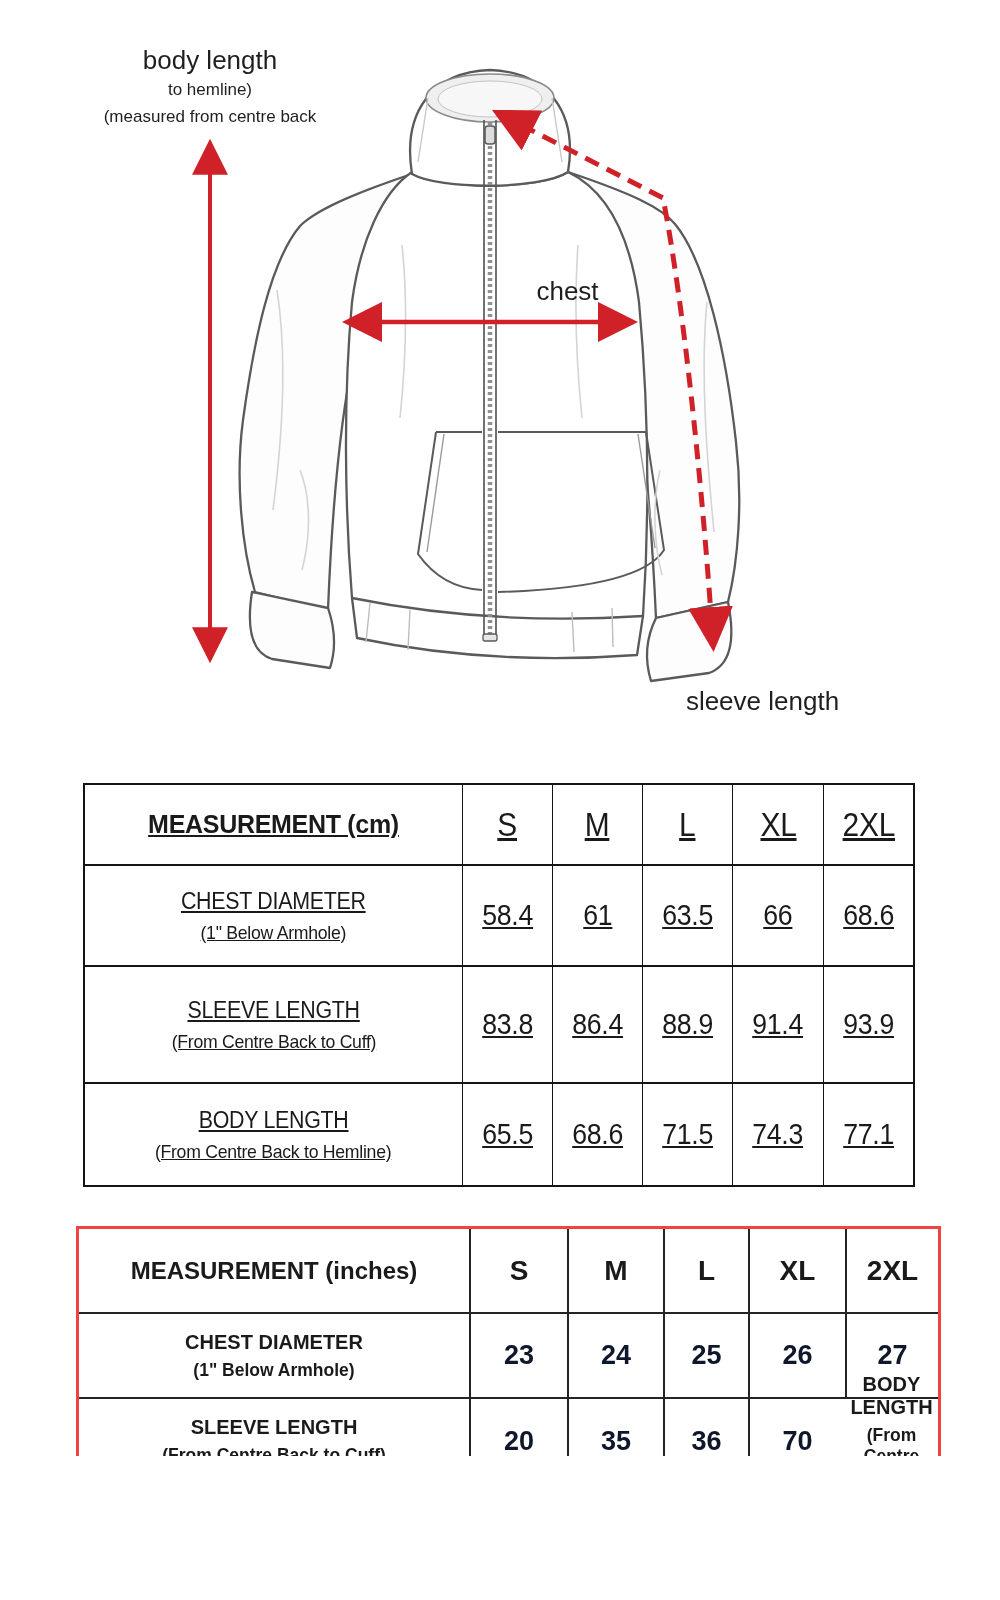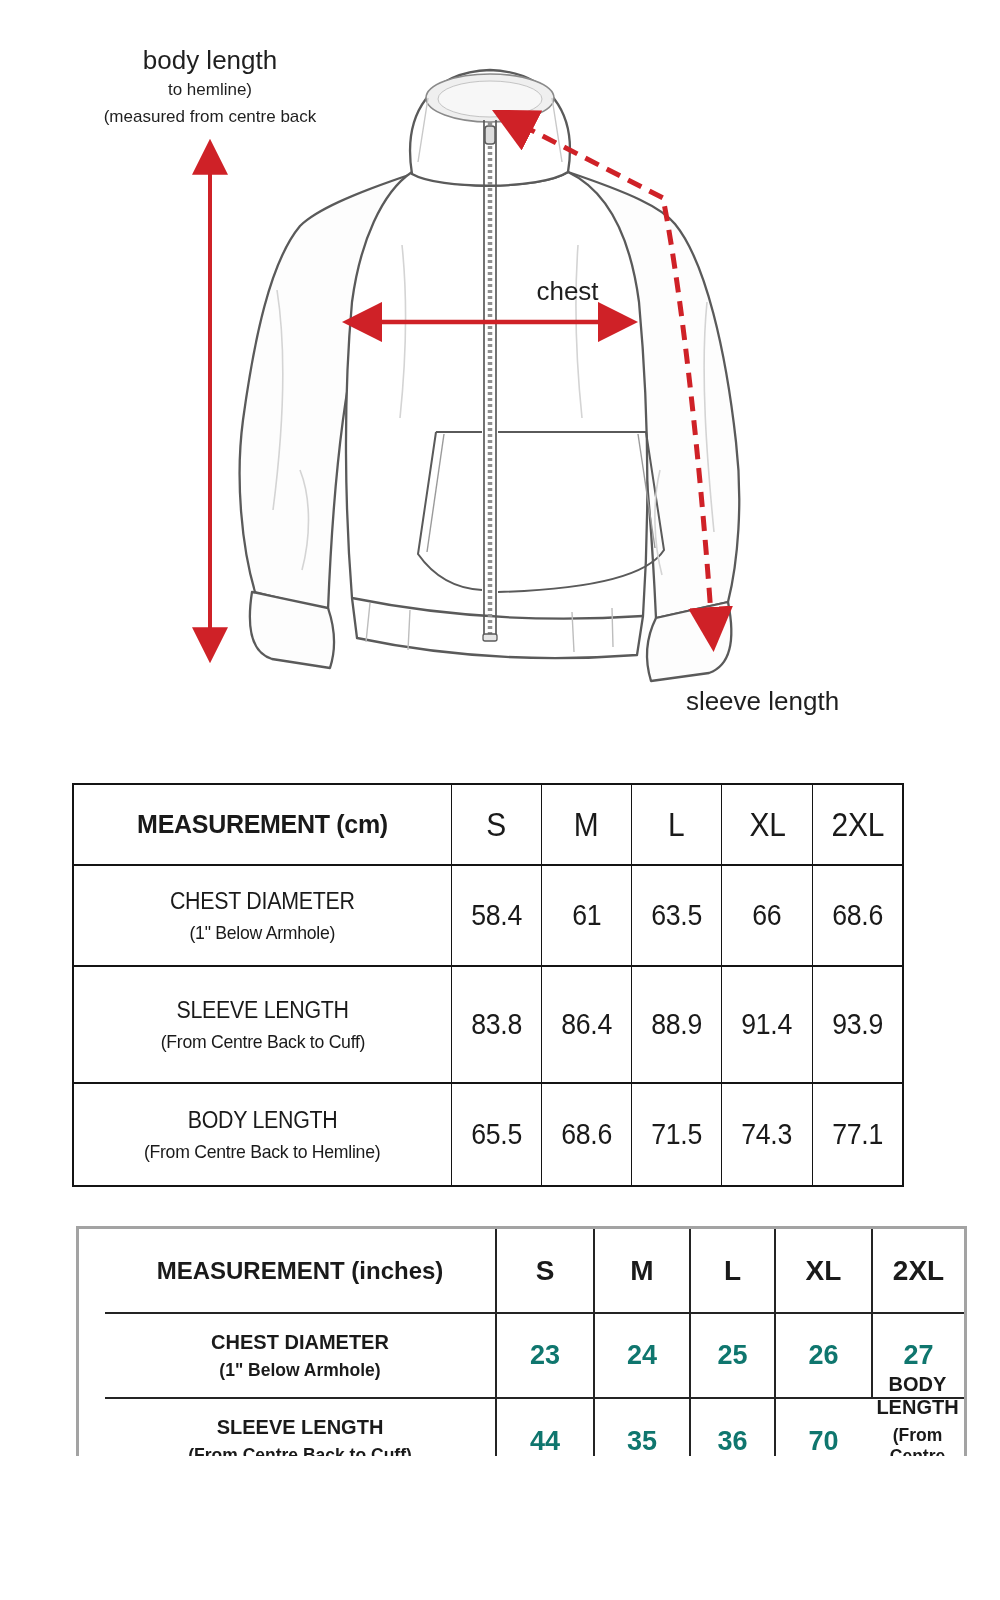--- a/index.html
+++ b/index.html
@@ -13,42 +13,42 @@
   #lbl-body{left:55px;top:46px;width:310px;}
   #lbl-chest{left:495px;top:276px;width:145px;font-size:26px;}
   #lbl-sleeve{left:650px;top:686px;width:225px;font-size:26px;}
 
   
   .table{position:absolute;display:grid;background:#fff;}
   .cell{display:flex;flex-direction:column;align-items:center;justify-content:center;
         text-align:center;box-sizing:border-box;}
 
   
-  #t-cm{left:72px;top:783px;border:2.5px solid #141414;
+  #t-cm{left:83px;top:783px;border:2.5px solid #141414;
         grid-template-columns:377px 90px 90px 90px 91px 90px;
-        grid-template-rows:79px 101px 117px 103px;letter-spacing:-0.3px;}
+        grid-template-rows:79px 101px 117px 103px;letter-spacing:-0.3px;text-decoration:underline;}
   #t-cm .cell{border-left:1.5px solid #141414;border-top:2.5px solid #141414;}
   #t-cm .fc{border-left:none;}
   #t-cm .fr{border-top:none;}
   #t-cm .head-label{font-weight:bold;font-size:25px;}
   #t-cm .size span{font-size:34px;font-weight:400;display:inline-block;transform:scaleX(.88);}
   #t-cm .num span{font-size:29px;font-weight:400;display:inline-block;transform:scaleX(.92);}
   #t-cm .l1{font-size:23px;display:inline-block;transform:scaleX(.93);}
   #t-cm .l2{font-size:19px;margin-top:7px;display:inline-block;transform:scaleX(.93);}
 
   
-  #t-in{left:76px;top:1226px;border:3px solid #a3a3a3;
+  #t-in{left:76px;top:1226px;border:3px solid #ef4444;
         grid-template-columns:390px 98px 96px 85px 97px 93px;
-        grid-template-rows:83px 85px 86px 80px;padding-left:26px;}
+        grid-template-rows:83px 85px 86px 80px;}
   #t-in .cell{border-left:2px solid #242424;border-top:2.5px solid #242424;}
   #t-in .fc{border-left:none;}
   #t-in .fr{border-top:none;}
   #t-in .head-label{font-weight:bold;font-size:24px;}
   #t-in .size span{font-size:28px;font-weight:bold;}
-  #t-in .num span{font-size:27px;font-weight:600;color:#0f766e;}
+  #t-in .num span{font-size:27px;font-weight:600;color:#0f172a;}
   #t-in .l1{font-size:20px;font-weight:bold;}
   #t-in .l2{font-size:17.5px;font-weight:bold;margin-top:6px;}
 
   svg{position:absolute;left:180px;top:40px;}
 </style>
 </head>
 <body>
 
 <div id="page">
 
@@ -238,21 +238,21 @@
       </div>
     <div class="cell num">
         <span>27</span>
       </div>
 
     <div class="cell fc">
       <span class="l1">SLEEVE LENGTH</span>
       <span class="l2">(From Centre Back to Cuff)</span>
     </div>
     <div class="cell num">
-        <span>44</span>
+        <span>20</span>
       </div>
     <div class="cell num">
         <span>35</span>
       </div>
     <div class="cell num">
         <span>36</span>
       </div>
     <div class="cell num">
         <span>70</span>
       </div>

